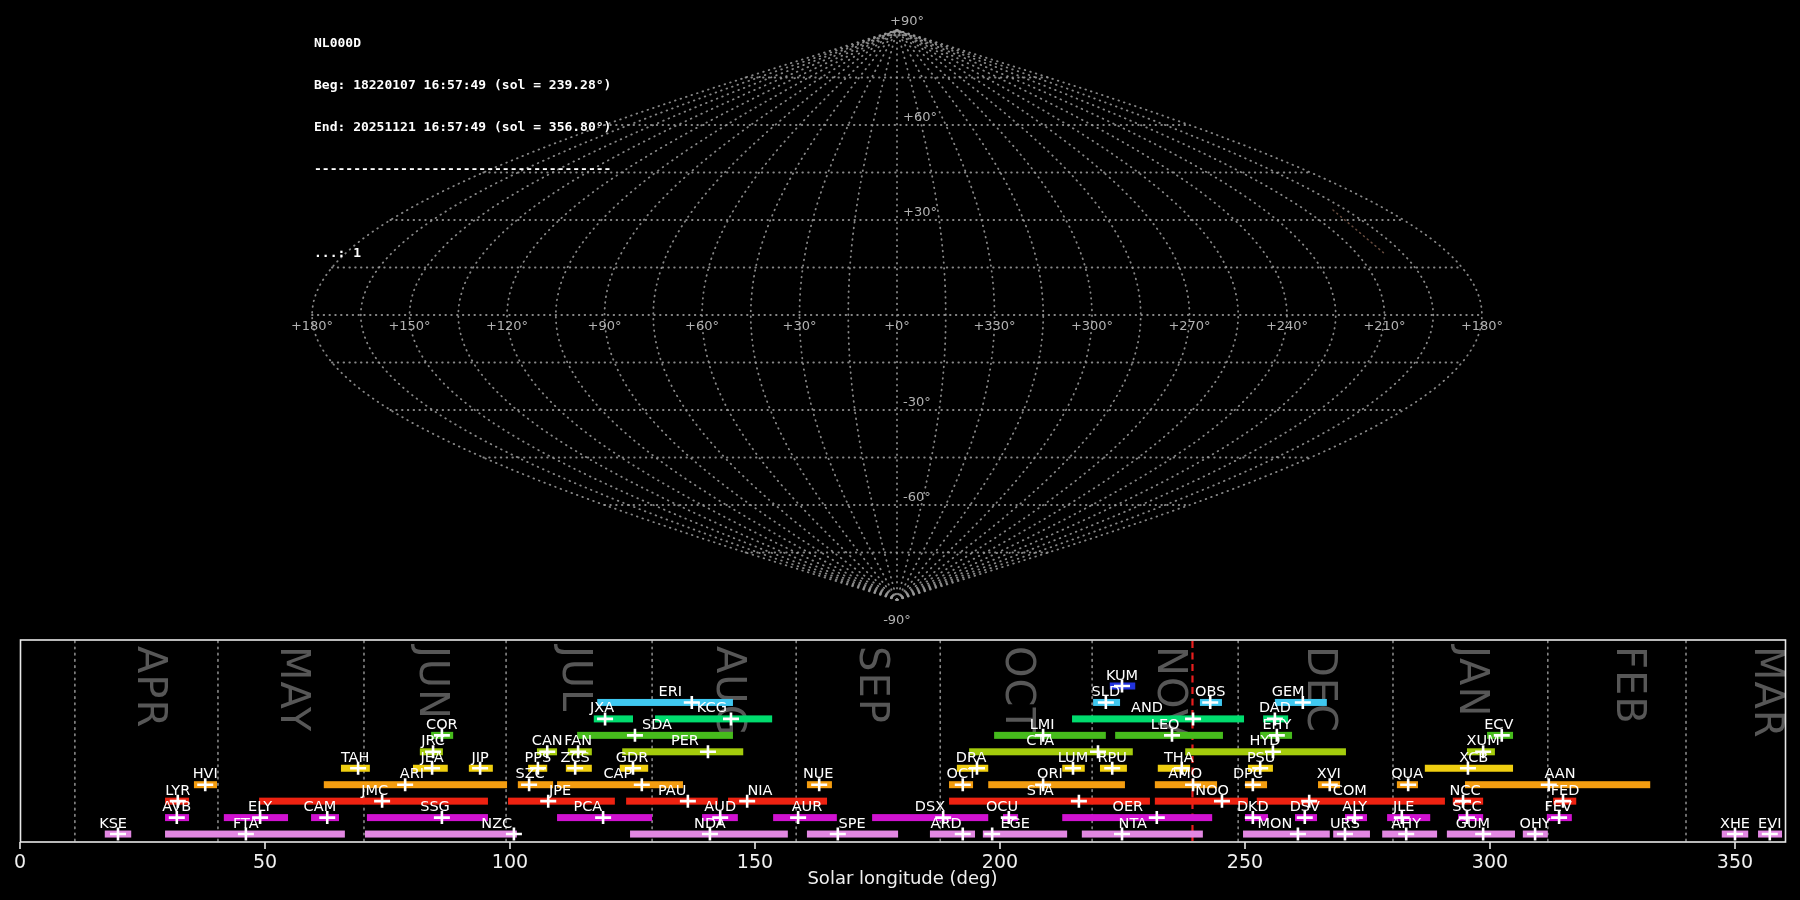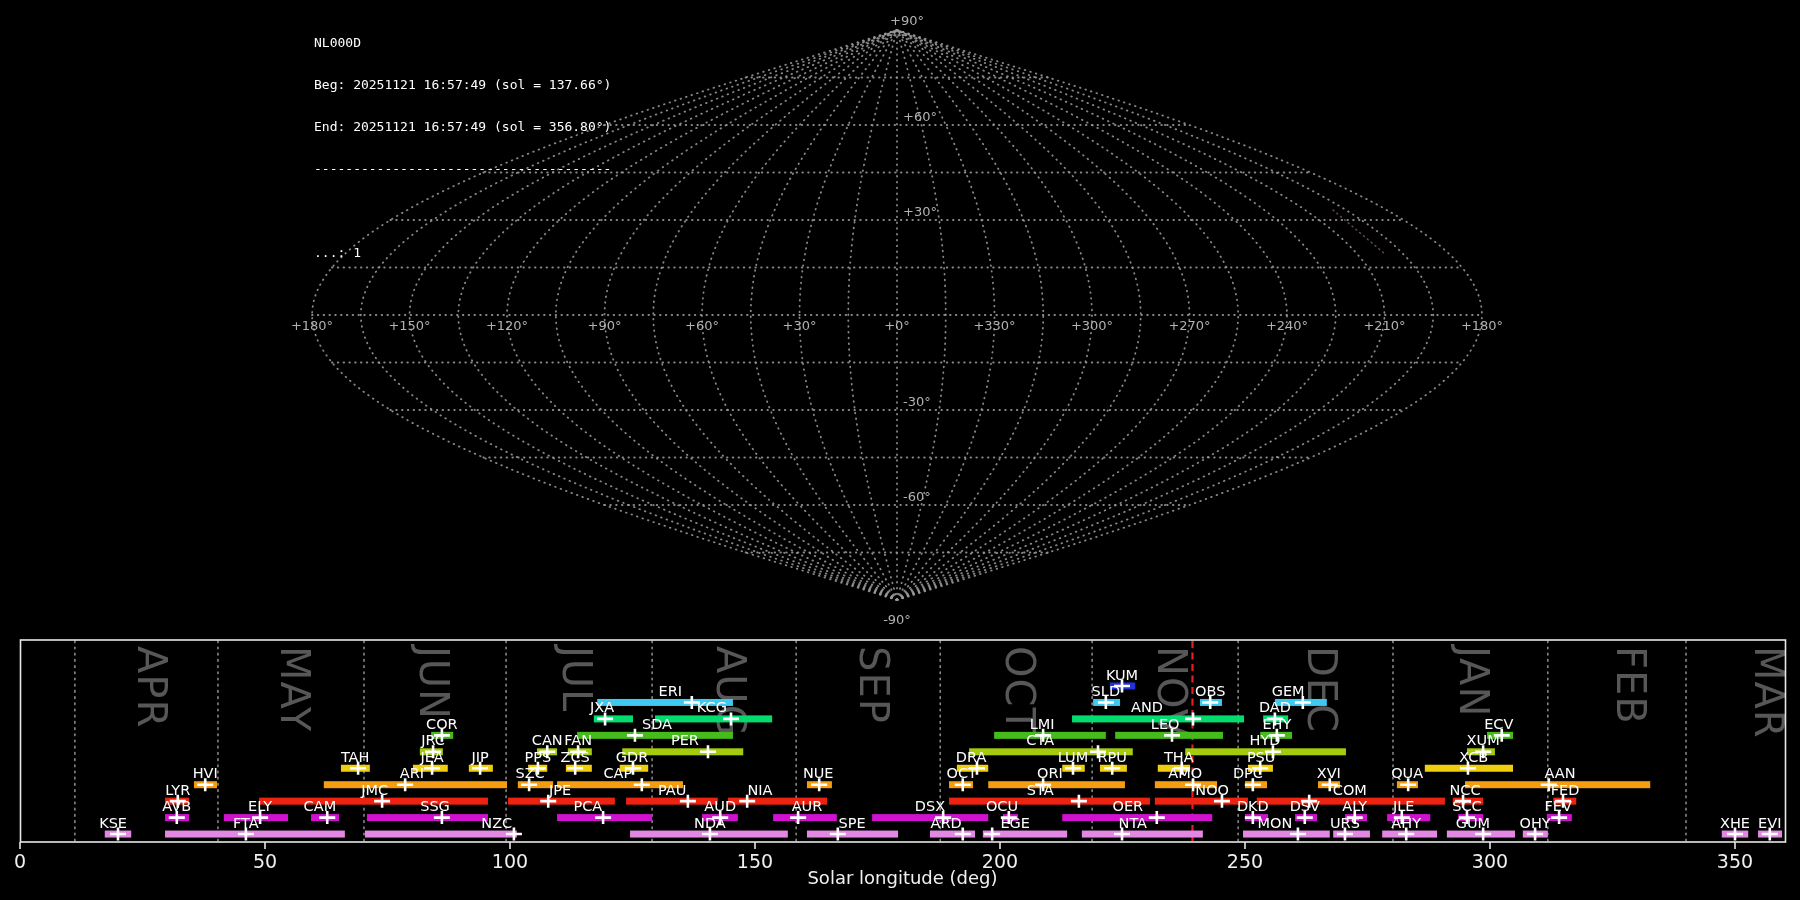--- a/index.html
+++ b/index.html
@@ -1,19 +1,19 @@
 <!DOCTYPE html>
 <html><head>
 <meta charset="utf-8">
 <style>
   html,body{margin:0;padding:0;background:#000;}
   #screen{position:relative;width:1800px;height:900px;background:#000;overflow:hidden;
           font-family:"DejaVu Sans",sans-serif;}
   #hdr{position:absolute;left:314px;top:8px;color:#fff;
-       font-family:"DejaVu Sans Mono",monospace;font-size:13px;line-height:14px;white-space:pre;}
+       font-family:"DejaVu Sans Mono",monospace;font-size:13px;line-height:14px;white-space:pre;font-weight:bold;}
   #hdr .gap{height:14px;}
   svg text{font-family:"DejaVu Sans",sans-serif;}
 </style>
 </head>
 <body>
 
 <div id="screen">
   <svg id="scene" width="1800" height="900" viewBox="0 0 1800 900">
     <g id="sky-map">
         <line x1="745.5908586150254" y1="552.5025" x2="1048.4091413849746" y2="552.5025" stroke="#9a9a9a" stroke-width="1.8" fill="none" stroke-dasharray="0.6 5.2" stroke-linecap="round" opacity="0.88"></line>
@@ -382,19 +382,19 @@
         <line x1="1490" y1="842" x2="1490" y2="849" stroke="#e8e8e8" stroke-width="1.6"></line>
         <text x="1490" y="868" fill="#f0f0f0" font-size="19" text-anchor="middle">300</text>
         <line x1="1735.0000000000002" y1="842" x2="1735.0000000000002" y2="849" stroke="#e8e8e8" stroke-width="1.6"></line>
         <text x="1735.0000000000002" y="868" fill="#f0f0f0" font-size="19" text-anchor="middle">350</text>
         <text x="902.5" y="884" fill="#f0f0f0" font-size="18" text-anchor="middle">Solar longitude (deg)</text>
       </g>
   </svg>
 
   <div id="hdr">
     <div>NL000D</div>
-    <div>Beg: 20251121 16:57:49 (sol = 137.66°)</div>
+    <div>Beg: 18220107 16:57:49 (sol = 239.28°)</div>
     <div>End: 20251121 16:57:49 (sol = 356.80°)</div>
     <div>--------------------------------------</div>
     <div class="gap"></div>
     <div>...: 1</div>
   </div>
 </div>
 
 </body></html>

